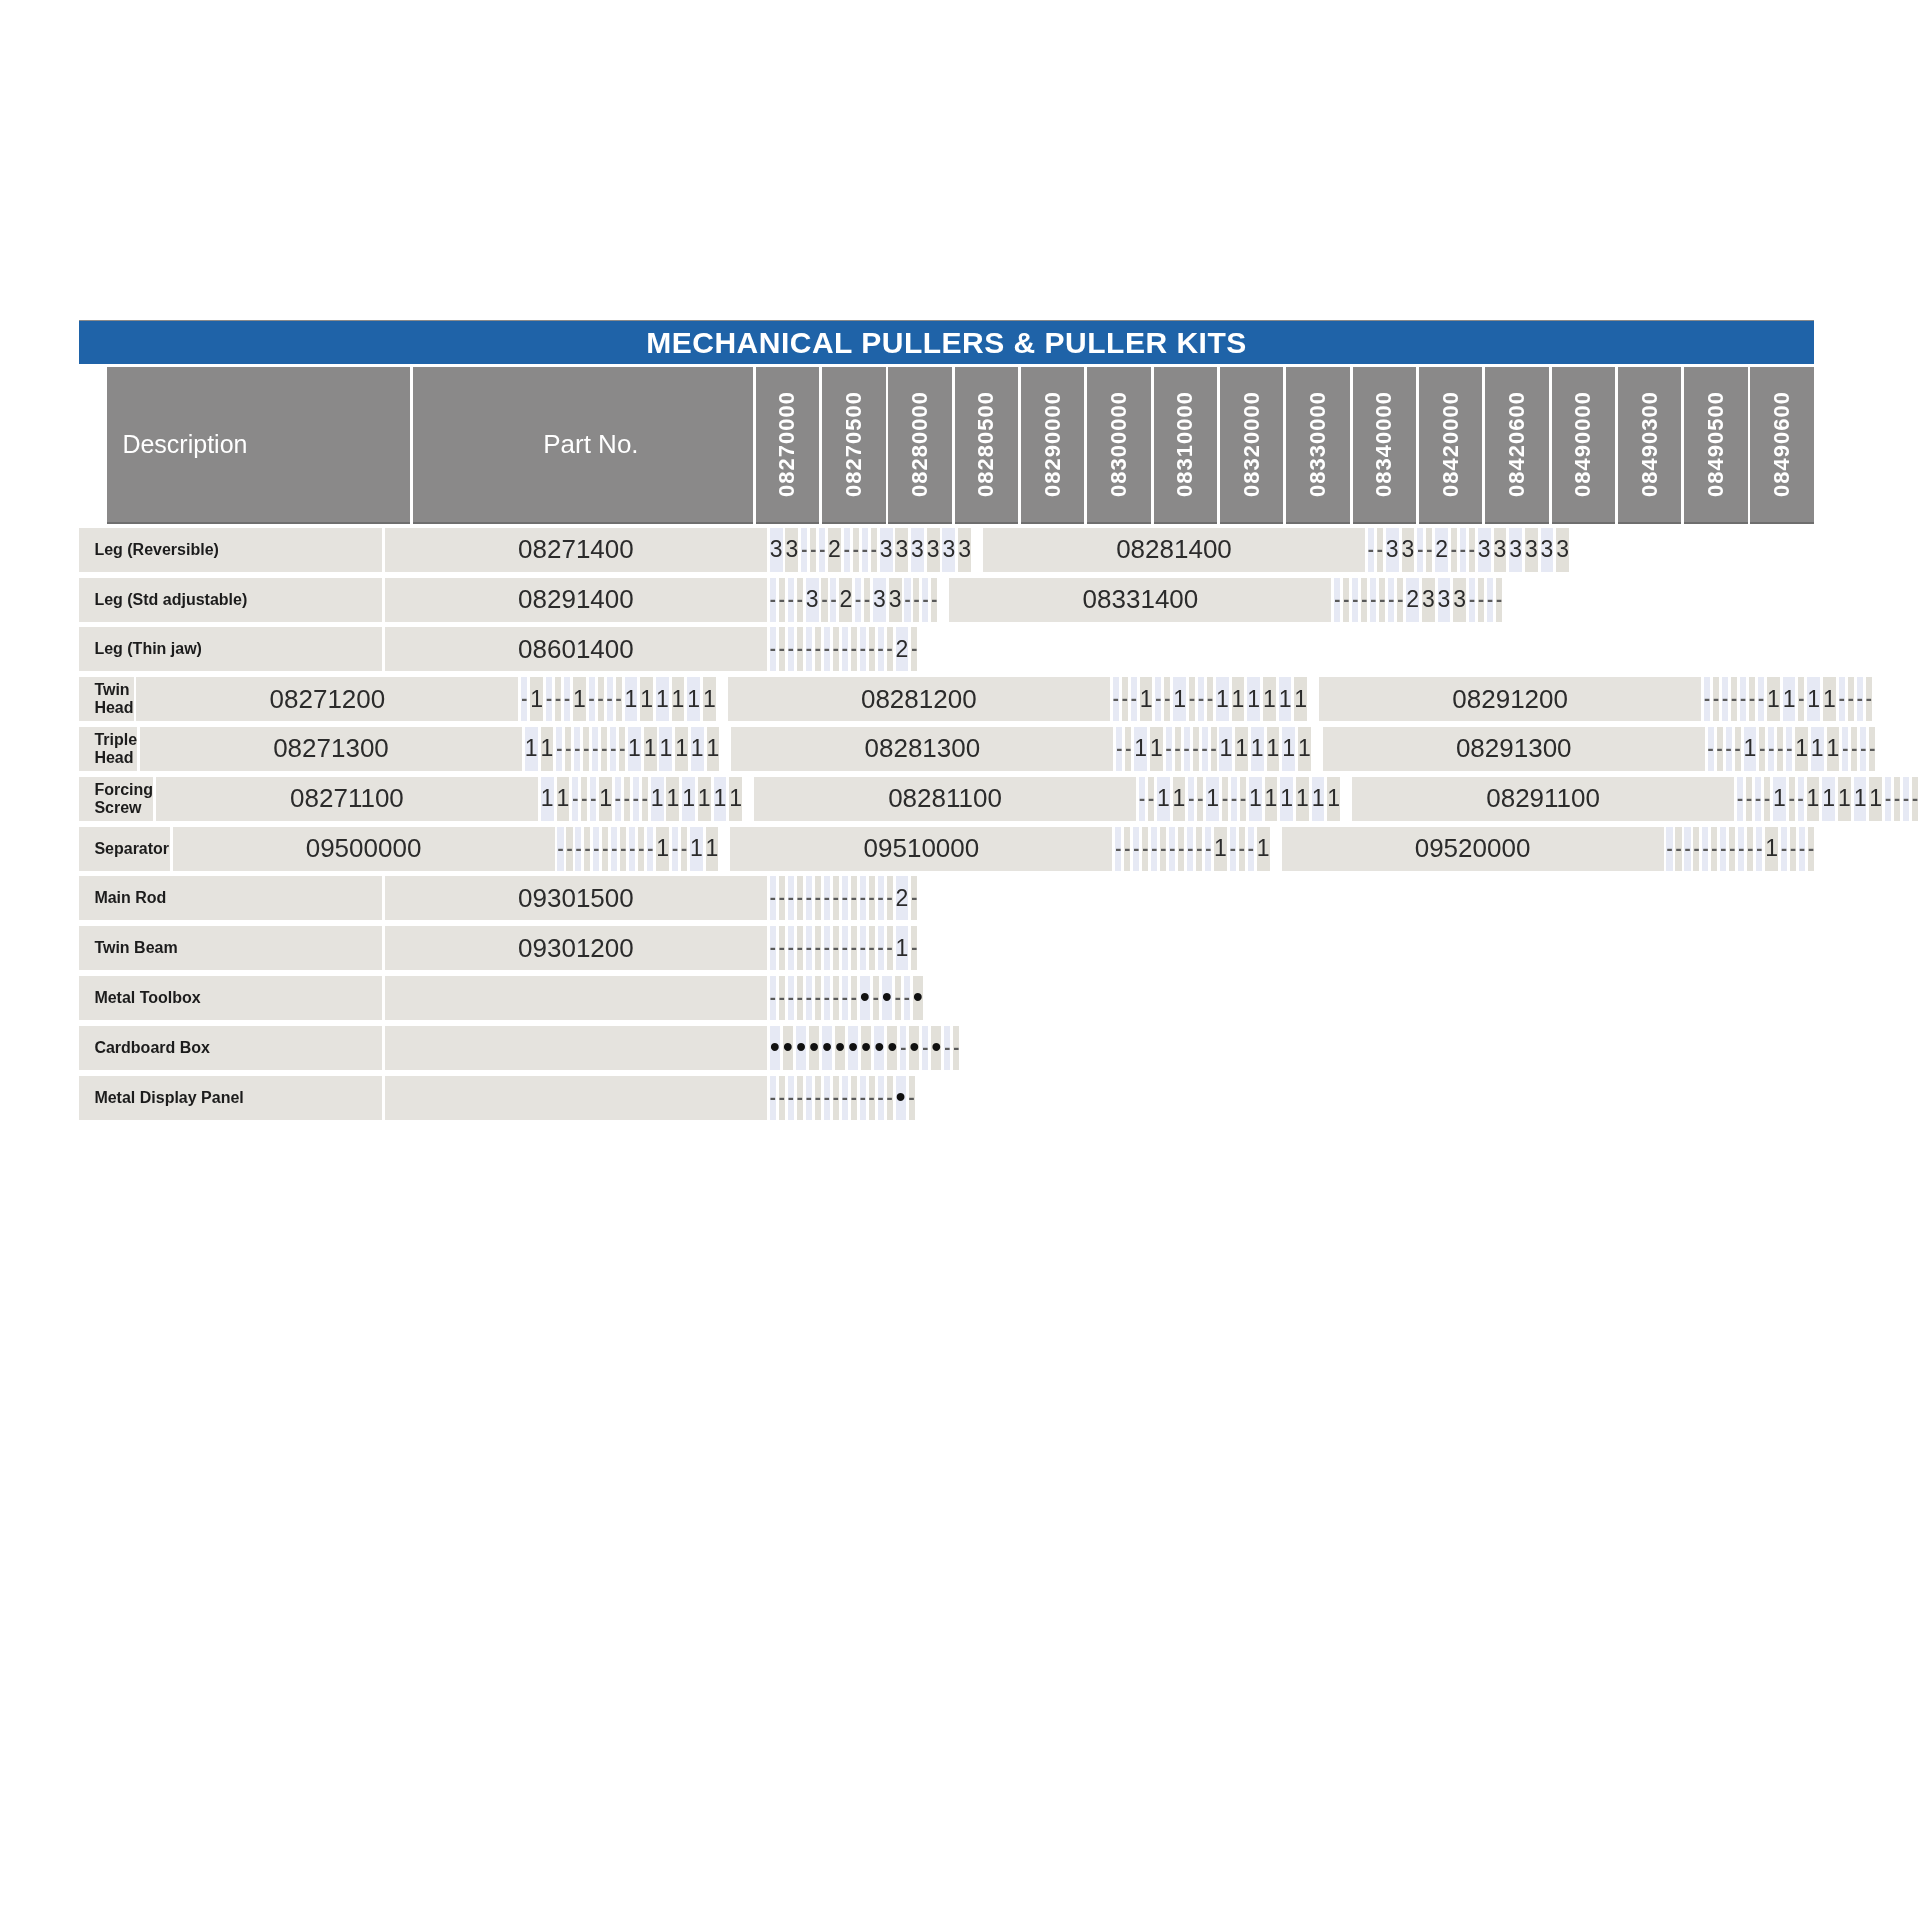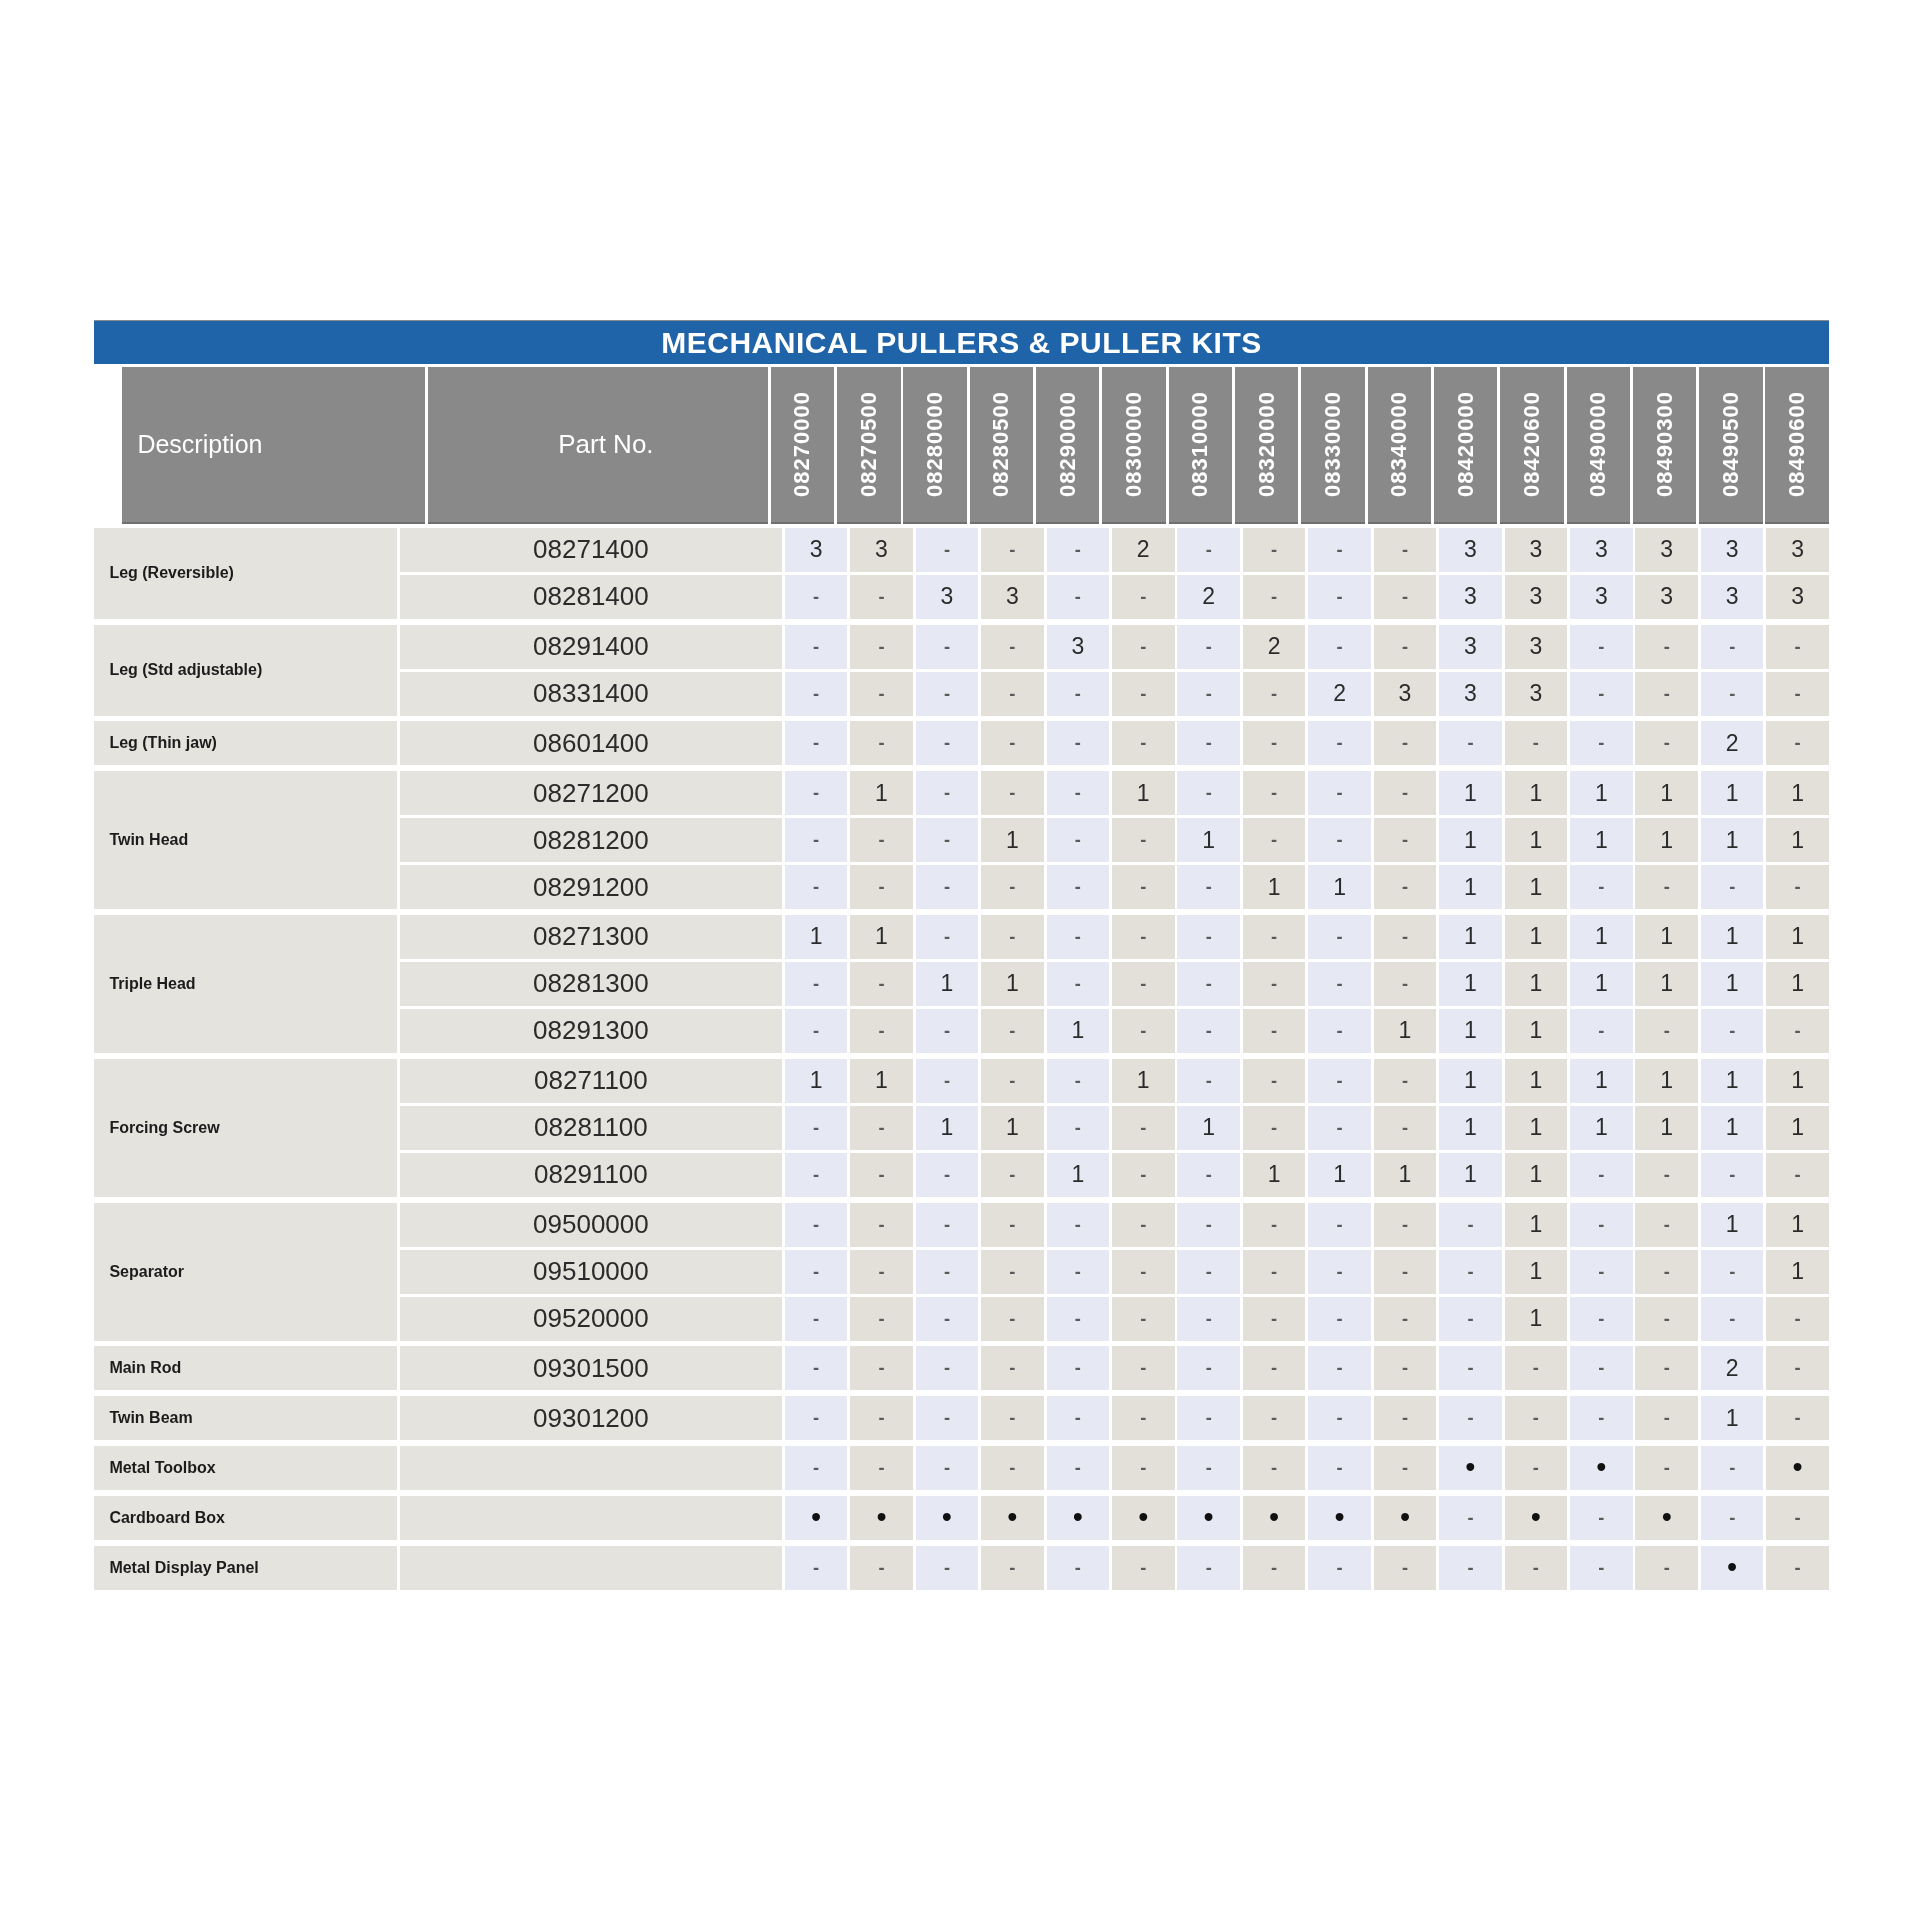--- a/index.html
+++ b/index.html
@@ -1,21 +1,21 @@
 <!DOCTYPE html>
 <html style="--title-bg: #1F63A8; --header-bg: #8A8989; --desc-bg: #E5E3DE; --col-blue: #E6E9F4; --col-tan: #E2E0D9;"><head>
 <meta charset="utf-8">
 <style>
   html,body{margin:0;padding:0;}
   body{
     width:1931px;height:1931px;background:#ffffff;position:relative;
     font-family:"Liberation Sans",sans-serif;
     -webkit-font-smoothing:antialiased;
   }
-  .tbl{position:absolute;left:94px;top:320px;width:1735px;}
+  .tbl{position:absolute;left:79px;top:320px;width:1735px;}
   .title-bar{
     height:44px;background:var(--title-bg,#1F63A8);
     border-top:1.9px solid #8a8a8a;
     color:#fff;font-weight:bold;font-size:30px;line-height:44px;
     text-align:center;letter-spacing:0.5px;margin-bottom:2.9px;
     box-sizing:border-box;
   }
   .hdr{display:flex;gap:2.9px;height:157px;margin-bottom:3.9px;}
   .hdr-desc,.hdr-part,.hdr-kit{
     background:var(--header-bg,#8A8989);
@@ -29,21 +29,21 @@
     writing-mode:vertical-rl;transform:rotate(180deg);
     font-weight:bold;font-size:22px;letter-spacing:1px;white-space:nowrap;
   }
   .group{display:flex;gap:2.9px;margin-bottom:5.8px;}
   .group:last-child{margin-bottom:0;justify-content:flex-end;}
   .group-desc{
     width:303px;background:var(--desc-bg,#E5E3DE);
     display:flex;align-items:center;padding-left:15.4px;box-sizing:border-box;
     font-weight:bold;font-size:16px;color:#1c1c1c;
   }
-  .rows{flex:1;display:flex;flex-direction:column;gap:3px;}
+  .rows{flex:1;display:flex;flex-direction:row;gap:12px;}
   .prow{display:flex;gap:2.9px;height:44px;}
   .part-cell{
     width:382px;background:var(--desc-bg,#E5E3DE);
     display:flex;align-items:center;justify-content:center;
     font-size:26px;color:#2b2b2b;
   }
   .qty{
     flex:1;display:flex;align-items:center;justify-content:center;
     font-size:23px;color:#2b2b2b;
   }

